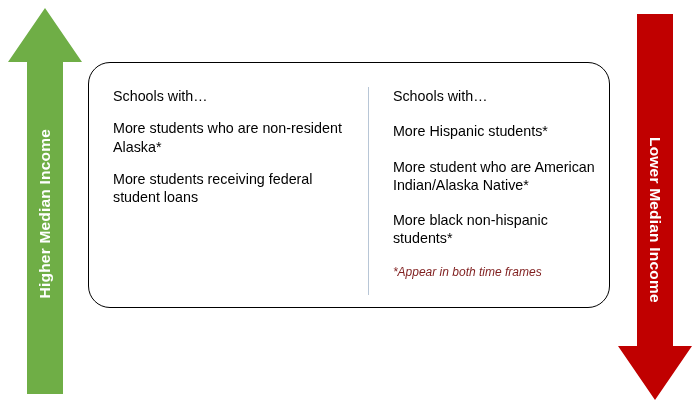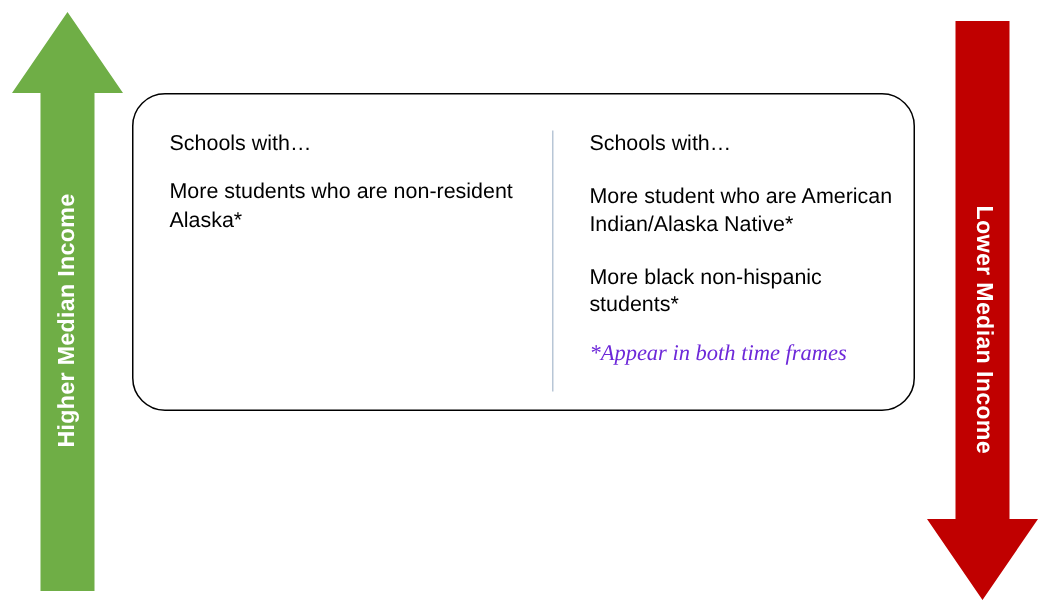--- a/index.html
+++ b/index.html
@@ -64,21 +64,21 @@
     white-space: nowrap;
     padding-top: 26px;
   }
 
   
   .panel {
     position: absolute;
     left: 88px;
     top: 62px;
     width: 522px;
-    height: 212px;
+    height: 246px;
     border: 1.6px solid #000000;
     border-radius: 22px;
     box-sizing: border-box;
     background: #ffffff;
   }
 
   .columns {
     position: absolute;
     left: 0;
     top: 0;
@@ -112,24 +112,23 @@
     margin-bottom: 14px;
   }
   .col-right .entry {
     margin-bottom: 17px;
   }
 
   .footnote {
     position: absolute;
     left: 24px;
     bottom: 16px;
-    font-size: 15px;
+    font-size: 12px;
     font-style: italic;
-    color: #6d28d9;
-    font-family: Liberation Serif, serif;
+    color: #7f1d1d;
   }
 </style>
 </head>
 <body>
 
 <div id="canvas">
 
   <div class="arrow-wrap arrow-up">
     <svg class="arrow-svg" width="78" height="390" viewBox="0 0 78 390">
       <polygon points="39,2 76,56 57,56 57,388 21,388 21,56 2,56" fill="#6FAE46"></polygon>
@@ -147,24 +146,26 @@
       <span>Lower Median Income</span>
     </div>
   </div>
 
   <div class="panel">
     <div class="columns">
 
       <div class="col col-left">
         <div class="entry first">Schools with…</div>
         <div class="entry">More students who are non-resident Alaska*</div>
+        <div class="entry">More students receiving federal student loans</div>
       </div>
 
       <div class="col col-right">
         <div class="entry first">Schools with…</div>
+        <div class="entry">More Hispanic students*</div>
         <div class="entry">More student who are American Indian/Alaska Native*</div>
         <div class="entry">More black non-hispanic students*</div>
         <div class="footnote">*Appear in both time frames</div>
       </div>
 
     </div>
   </div>
 
 </div>
 

